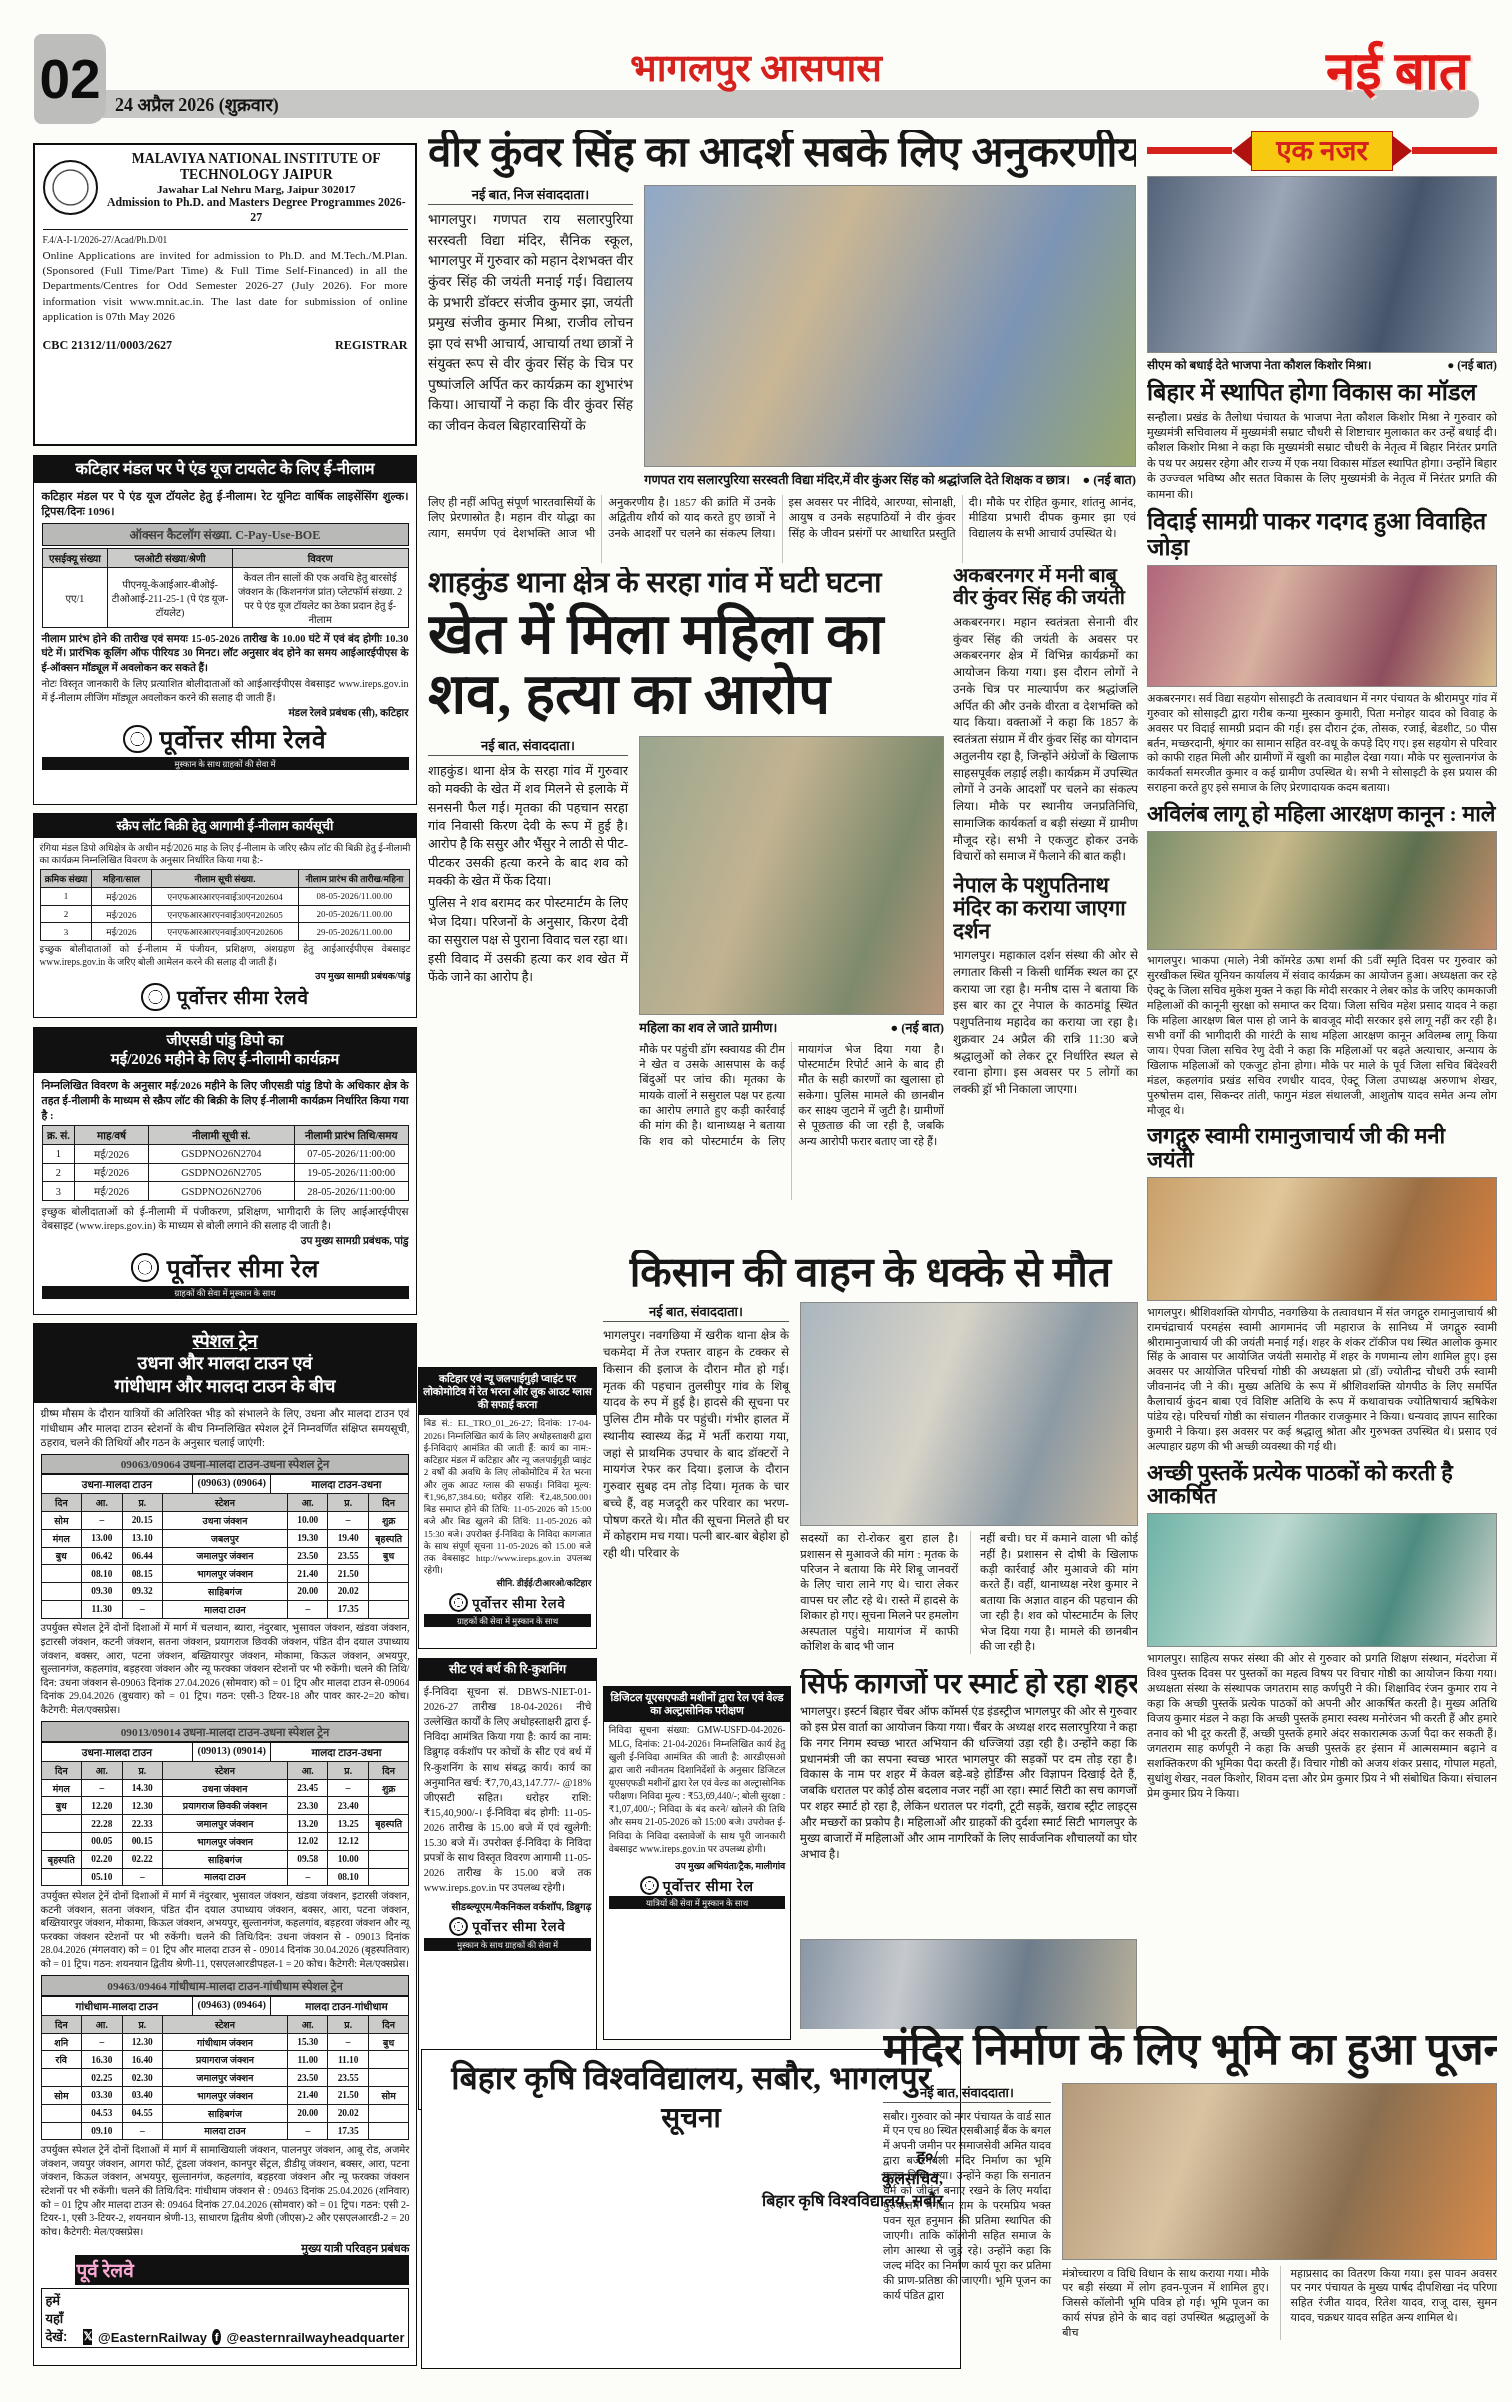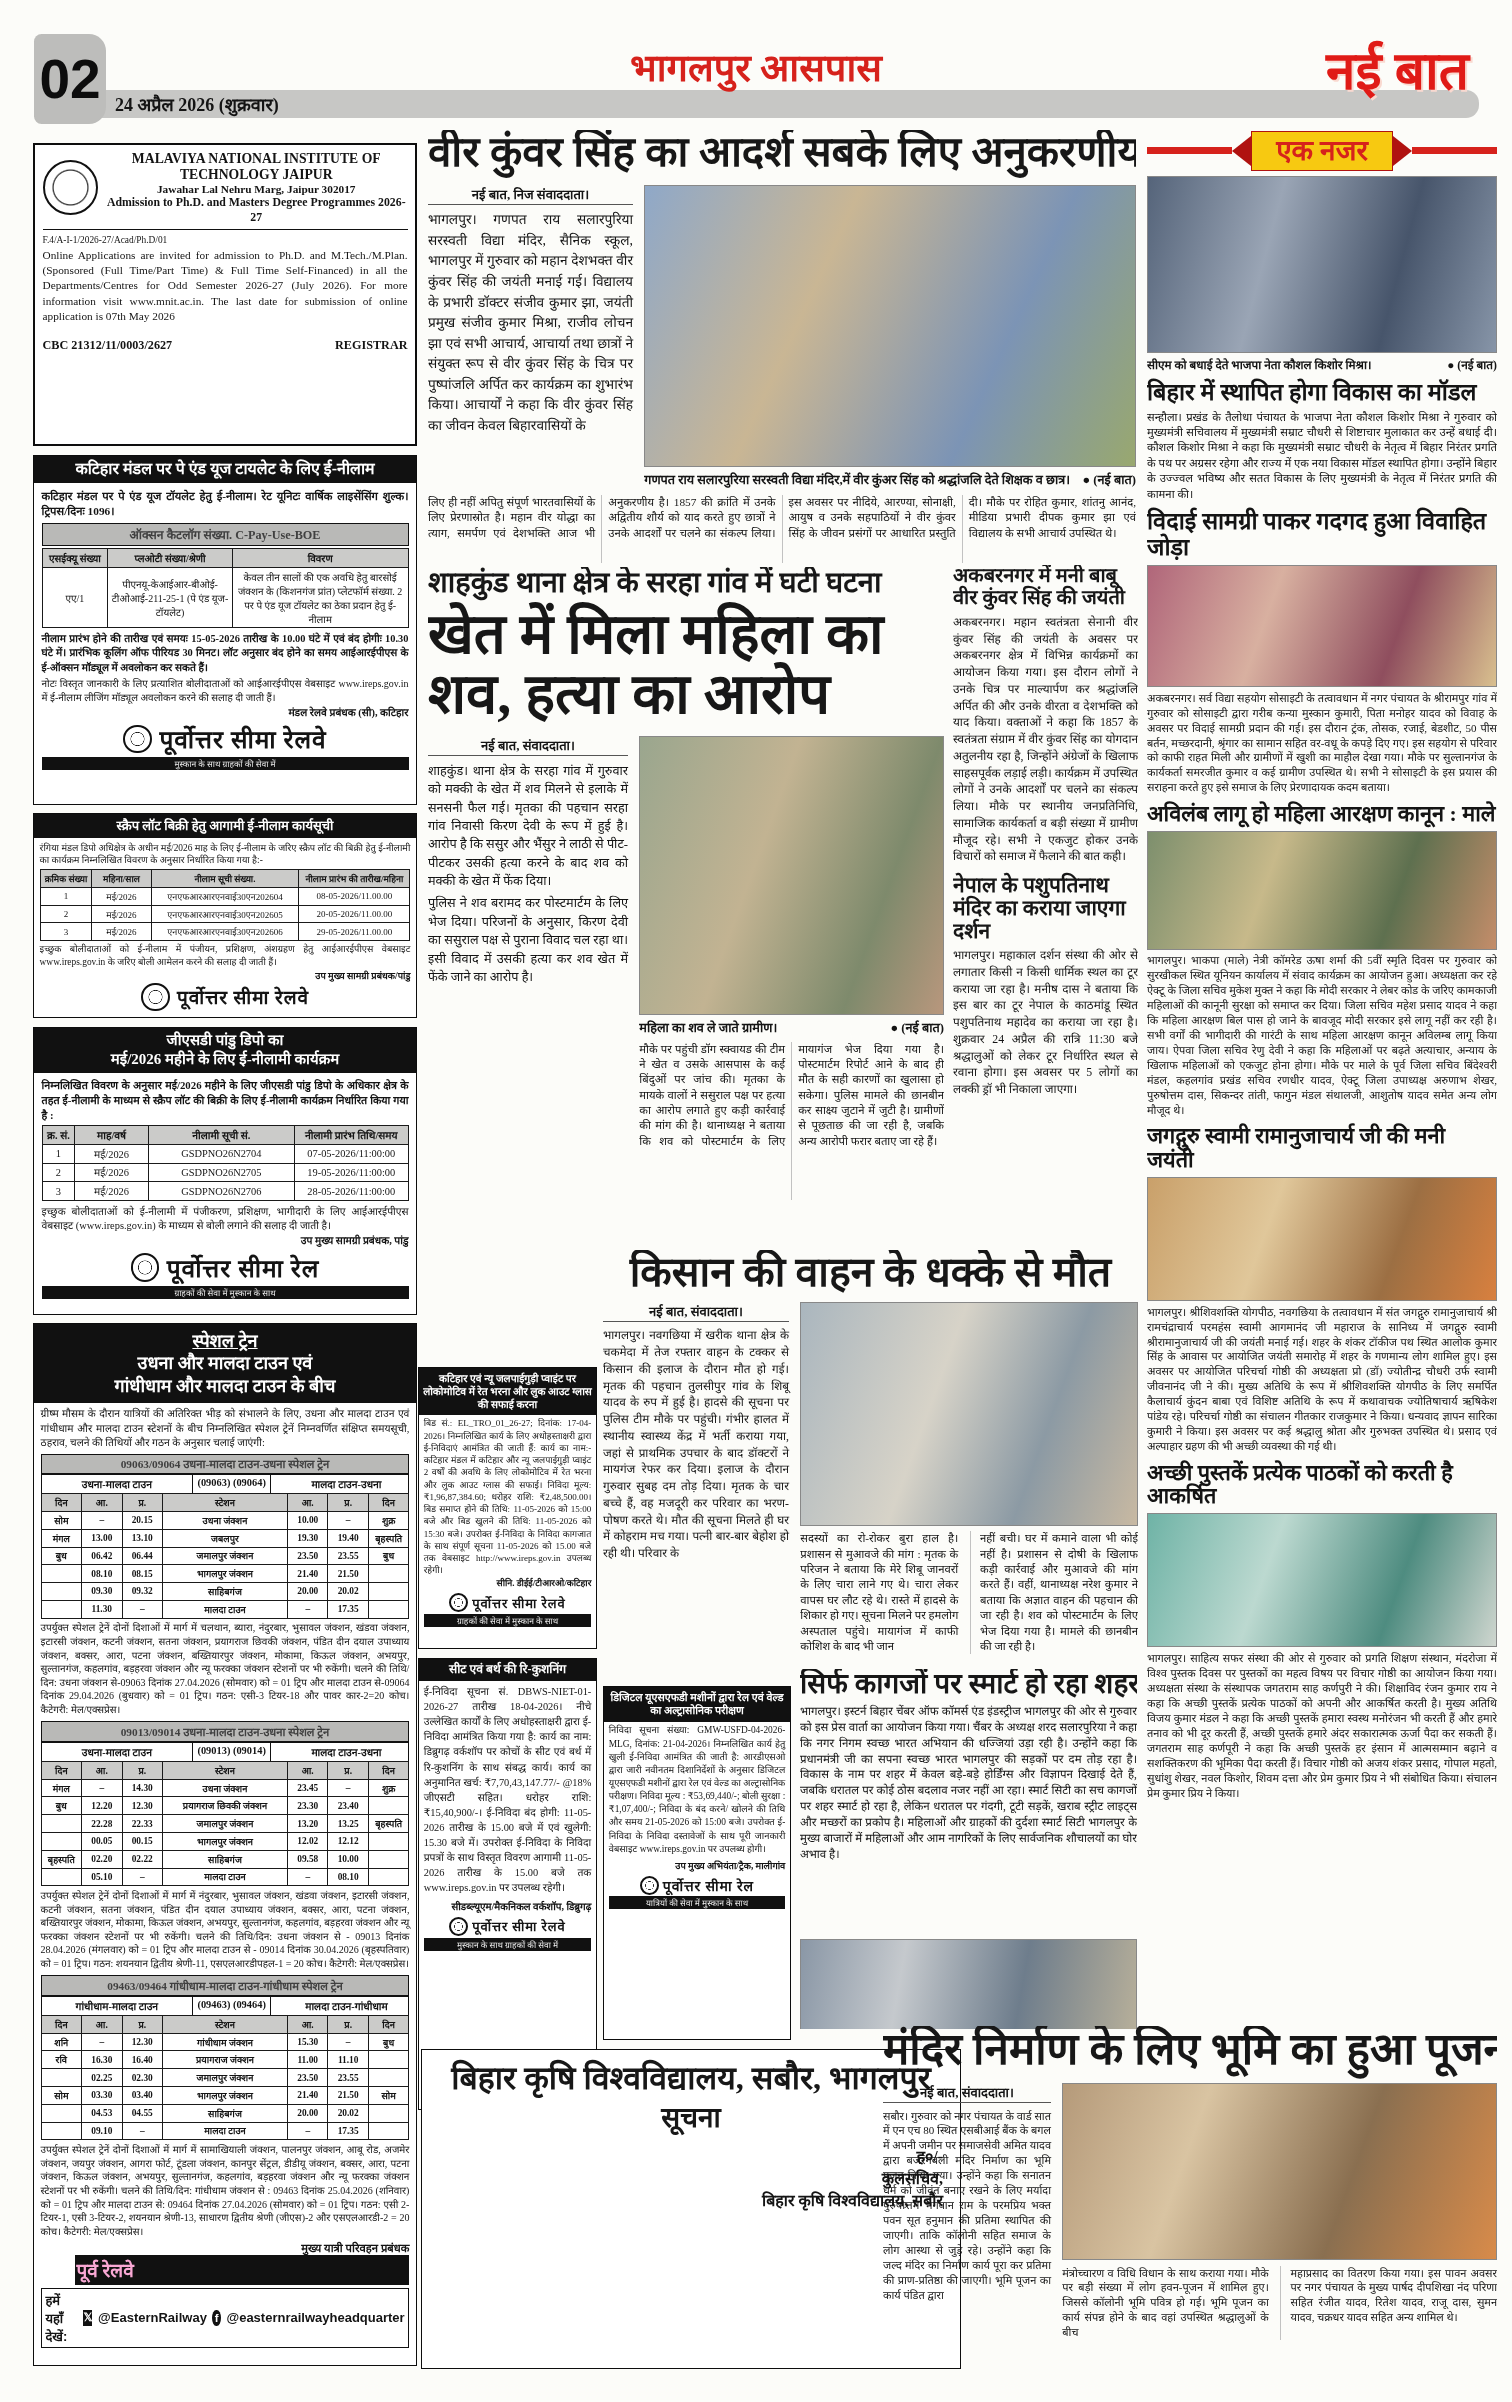--- a/index.html
+++ b/index.html
@@ -35,21 +35,21 @@
   .tt-group>span:last-child{border-right:none;}
   .g3{flex:0 0 40%;} .g1{flex:0 0 20%;}
   
   .ek-wrap{display:flex;align-items:center;height:43px;}
   .ek-line{flex:1;height:6.6px;background:#d6221c;}
   .ek-arrow-l,.ek-arrow-r{width:0;height:0;border-top:15px solid transparent;border-bottom:15px solid transparent;}
   .ek-arrow-l{border-right:19px solid #b01210;}
   .ek-arrow-r{border-left:19px solid #b01210;}
   .ek-box{background:#f7c911;border:1.9px solid #b01210;color:#d6221c;font-weight:bold;font-size:28px;padding:0 24.5px;line-height:38px;}
   .rhl{font-weight:bold;font-size:23.5px;line-height:1.1;margin:7.5px 0 3.8px;}
-  .social{display:flex;align-items:center;gap:5.6px;font-weight:bold;font-size:13px;border:1.9px solid #111;padding:1.9px 3.8px;margin-top:2.8px;font-family:"Liberation Sans",sans-serif;}
+  .social{display:flex;align-items:flex-end;gap:5.6px;font-weight:bold;font-size:13px;border:1.9px solid #111;padding:1.9px 3.8px;margin-top:2.8px;font-family:"Liberation Sans",sans-serif;}
   .xicon{width:16px;height:16px;background:#111;color:#fff;display:inline-flex;align-items:center;justify-content:center;font-size:11.3px;}
   .fbicon{width:16px;height:16px;background:#111;color:#fff;border-radius:50%;display:inline-flex;align-items:center;justify-content:center;font-size:11.3px;font-weight:bold;}
 </style>
 </head>
 <body>
 
 <div class="page">
 
   <div class="hdr-bar"></div>
   <div class="pageno">02</div>

